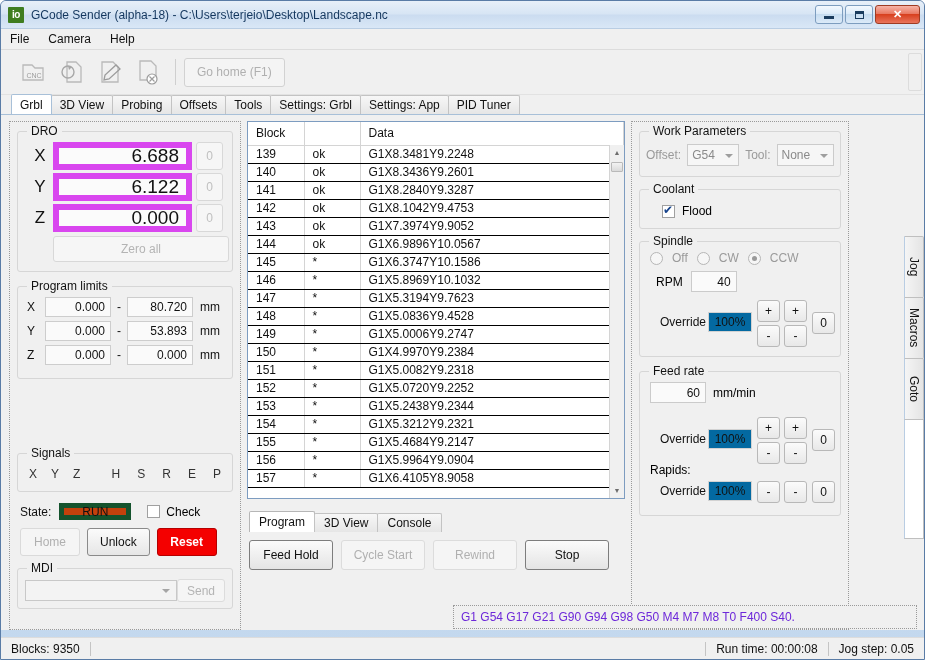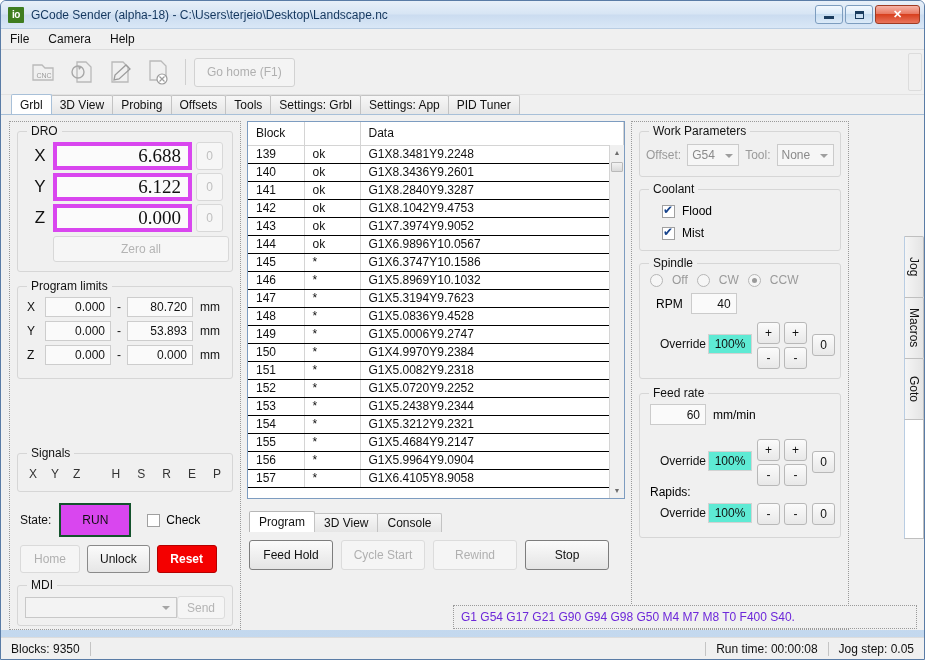--- a/index.html
+++ b/index.html
@@ -52,21 +52,21 @@
   
   .menubar {
     height:21px; display:flex; align-items:center;
     background:#f0f0f0; border-bottom:1px solid #dcdcdc;
     padding-left:9px; gap:19px;
   }
   .menu-item { font-size:12px; color:#111; cursor:default; }
   
   .toolbar {
     height:45px; background:#f0f0f0;
-    display:flex; align-items:center; padding-left:24px;
+    display:flex; align-items:center; padding-left:14px;
     border-bottom:1px solid #e2e2e2;
     position:relative;
   }
   .tb-btn {
     width:37px; height:37px; display:flex;
     align-items:center; justify-content:center;
     margin-right:1px;
   }
   .tb-sep { width:1px; height:26px; background:#cfcfcf; margin:0 8px; }
   .gohome {
@@ -110,23 +110,23 @@
   .gb > .gb-title {
     position:absolute; top:-8px; left:9px; padding:0 4px;
     background:#f0f0f0; font-size:12px; color:#111;
   }
   .gb-body { padding:10px 9px 9px 9px; }
   
   .dro-row { display:flex; align-items:center; margin-bottom:3px; }
   .dro-axis { width:26px; text-align:center; font-size:17px; color:#111; }
   .dro-val {
     flex:1; height:28px; background:#fbfbfb;
-    border:4px solid #d946ef; text-align:right;
+    border:6px solid #d946ef; text-align:right;
     font-size:19px; padding:0 7px; color:#111;
-    display:flex; align-items:center; justify-content:flex-end;font-family:Liberation Serif, serif;
+    display:flex; align-items:center; justify-content:flex-end;
   }
   .dro-zero {
     width:27px; height:28px; margin-left:4px;
     border:1px solid #d8d8d8; border-radius:3px;
     background:#f6f6f6; color:#c0c0c0; font-size:12px;
     display:flex; align-items:center; justify-content:center;
   }
   .zero-all {
     margin:4px 0 0 26px; height:26px;
     border:1px solid #d8d8d8; border-radius:3px;
@@ -147,22 +147,22 @@
   .pl-unit { margin-left:7px; font-size:12px; color:#111; }
   
   .sig-body { padding:13px 11px 10px 11px; display:flex; }
   .sig-left { display:flex; gap:14px; }
   .sig-right{ display:flex; gap:17px; margin-left:auto; }
   .sig-ch { font-size:12px; color:#333; }
   
   .state-row { display:flex; align-items:center; margin-top:11px; padding-left:3px; }
   .state-lbl { font-size:12px; color:#111; margin-right:8px; }
   .state-box {
-    width:72px; height:34px; background:#d946ef;
-    border:2px solid #14532d;
+    width:72px; height:17px; background:#c2410c;
+    border:5px solid #14532d;
     display:flex; align-items:center; justify-content:center;
     font-size:12px; color:#111;
   }
   .chk-wrap { display:flex; align-items:center; margin-left:16px; gap:6px; }
   .chkbox {
     width:13px; height:13px; border:1px solid #a0a0a0;
     background:#fff; display:inline-block; position:relative;
   }
   .chkbox.checked::after {
     content:"✔"; position:absolute; left:0px; top:-3px;
@@ -273,21 +273,21 @@
   .rpm-row { display:flex; align-items:center; gap:8px; margin-top:6px; margin-left:10px;}
   .num-field {
     width:46px; height:21px; background:#fafafa; border:1px solid #cbcbcb;
     text-align:right; padding:0 5px; font-size:12px; color:#111;
     display:flex; align-items:center; justify-content:flex-end;
   }
   .ovr-block { position:relative; height:52px; margin-top:6px; }
   .ovr-lbl { position:absolute; left:14px; top:17px; font-size:12px; color:#111; }
   .ovr-val {
     position:absolute; left:62px; top:14px; width:44px; height:20px;
-    background:#5eead4; border:1px solid #d2d2d2; font-size:12px;
+    background:#0369a1; border:1px solid #d2d2d2; font-size:12px;
     display:flex; align-items:center; justify-content:center; color:#111;
   }
   .sq {
     position:absolute; width:23px; height:22px;
     border:1px solid #b8b8b8; border-radius:3px;
     background:linear-gradient(180deg,#fbfbfb,#e8e8e8);
     font-size:12px; color:#111;
     display:flex; align-items:center; justify-content:center;
   }
   .fr-row { display:flex; align-items:center; gap:7px; margin-left:4px; }
@@ -643,24 +643,20 @@
         </div>
       </div>
 
       <div class="gb" style="margin-top:12px;">
         <div class="gb-title">Coolant</div>
         <div class="gb-body" style="padding:9px 6px 7px 6px;">
           <div class="cool-row">
             <span class="chkbox checked"></span>
             <span>Flood</span>
           </div>
-          <div class="cool-row">
-            <span class="chkbox checked"></span>
-            <span>Mist</span>
-          </div>
         </div>
       </div>
 
       <div class="gb" style="margin-top:12px;">
         <div class="gb-title">Spindle</div>
         <div class="gb-body" style="padding:9px 6px 6px 6px;">
           <div class="spin-radios">
             <span class="radio"></span>
             <span class="rlbl">Off</span>
             <span class="radio"></span>

